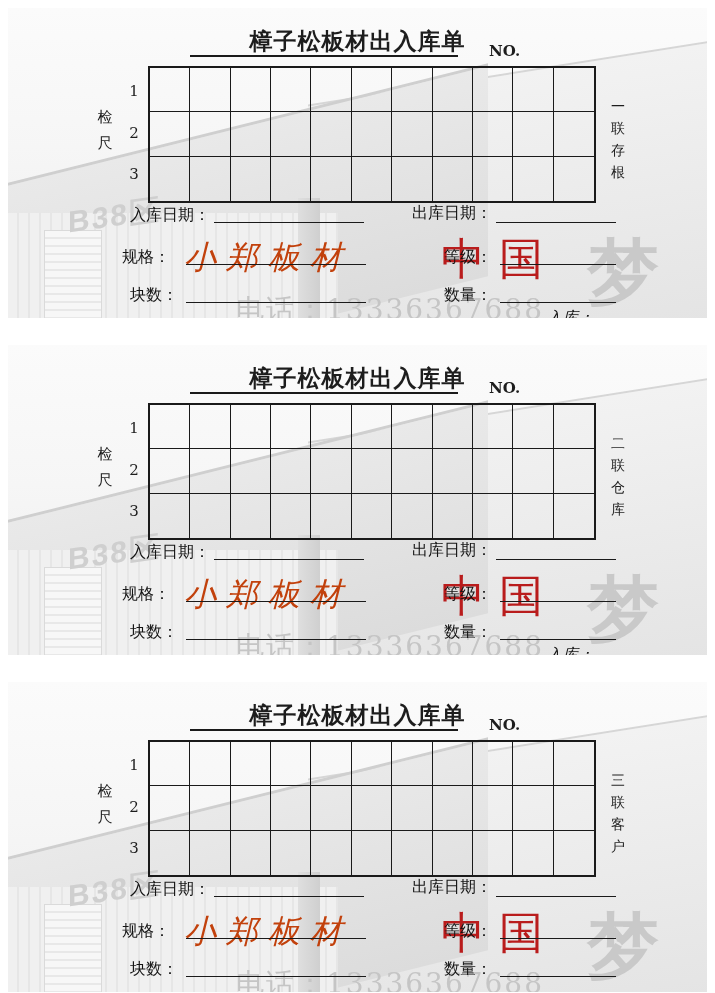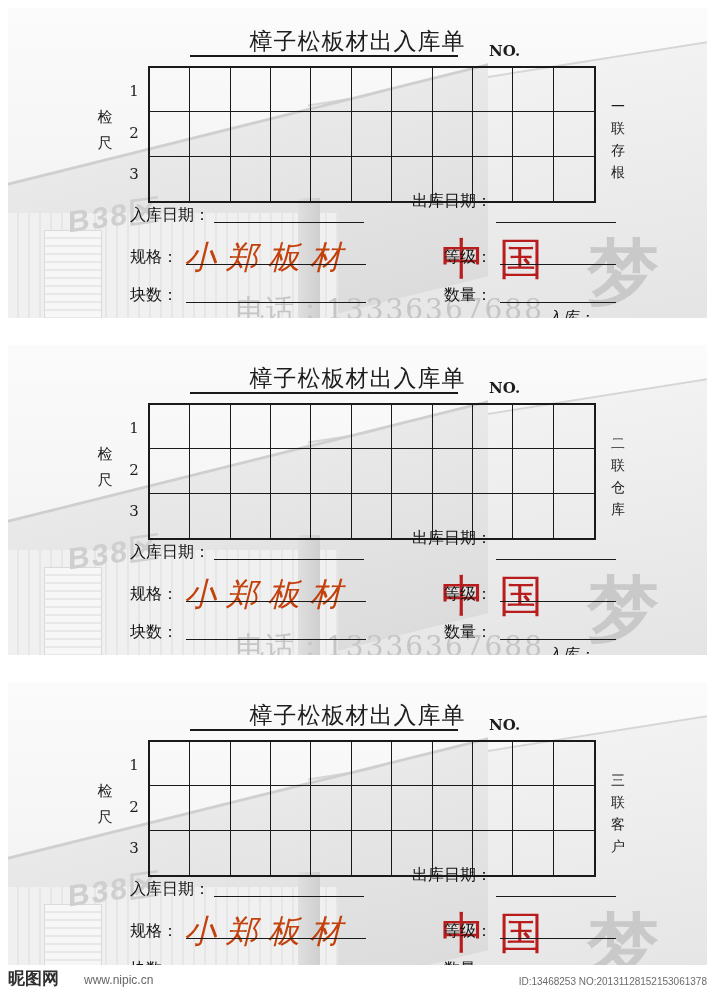--- a/index.html
+++ b/index.html
@@ -147,21 +147,21 @@
 
   
   .fg { position: absolute; inset: 0; }
 
   .title {
     position: absolute;
     left: 0; right: 0;
     top: 18px;
     text-align: center;
     font-size: 23px;
-    font-weight: normal;
+    font-weight: bold;
     color: #1d1d1d;
     letter-spacing: 1px;
     font-family: "DejaVu Serif", serif;
   }
   .title-underline {
     position: absolute;
     left: 182px;
     top: 47px;
     width: 268px;
     height: 2px;
@@ -242,22 +242,22 @@
     font-family: "DejaVu Serif", serif;
     white-space: nowrap;
   }
   .uline {
     position: absolute;
     height: 1px;
     background: #1a1a1a;
   }
 
   .f-in-date  { left: 122px; top: 197px; }
-  .f-out-date { left: 404px; top: 183px; }
-  .f-spec     { left: 122px; top: 239px; }
+  .f-out-date { left: 404px; top: 195px; }
+  .f-spec     { left: 114px; top: 239px; }
   .f-grade    { left: 436px; top: 239px; }
   .f-pieces   { left: 122px; top: 277px; text-align: right; }
   .f-qty      { left: 436px; top: 277px; text-align: center; }
   .f-inbound  { left: 538px; top: 300px; font-style: italic; }
 
   .u-in-date  { left: 206px; top: 214px; width: 150px; }
   .u-out-date { left: 488px; top: 214px; width: 120px; }
   .u-spec     { left: 178px; top: 256px; width: 180px; }
   .u-grade    { left: 492px; top: 256px; width: 116px; }
   .u-pieces   { left: 178px; top: 294px; width: 180px; }
@@ -569,19 +569,14 @@
       <div class="field f-grade">等级：</div>
       <div class="uline u-grade"></div>
 
       <div class="field f-pieces">块数：</div>
       <div class="uline u-pieces"></div>
       <div class="field f-qty">数量：</div>
       <div class="uline u-qty"></div>
     </div>
   </div>
 
-  <div class="footer">
-    <div class="footer-logo">昵图网</div>
-    <div class="footer-url">www.nipic.cn</div>
-    <div class="footer-id">ID:13468253 NO:20131128152153061378</div>
-  </div>
 
 </div>
 
 </body></html>

